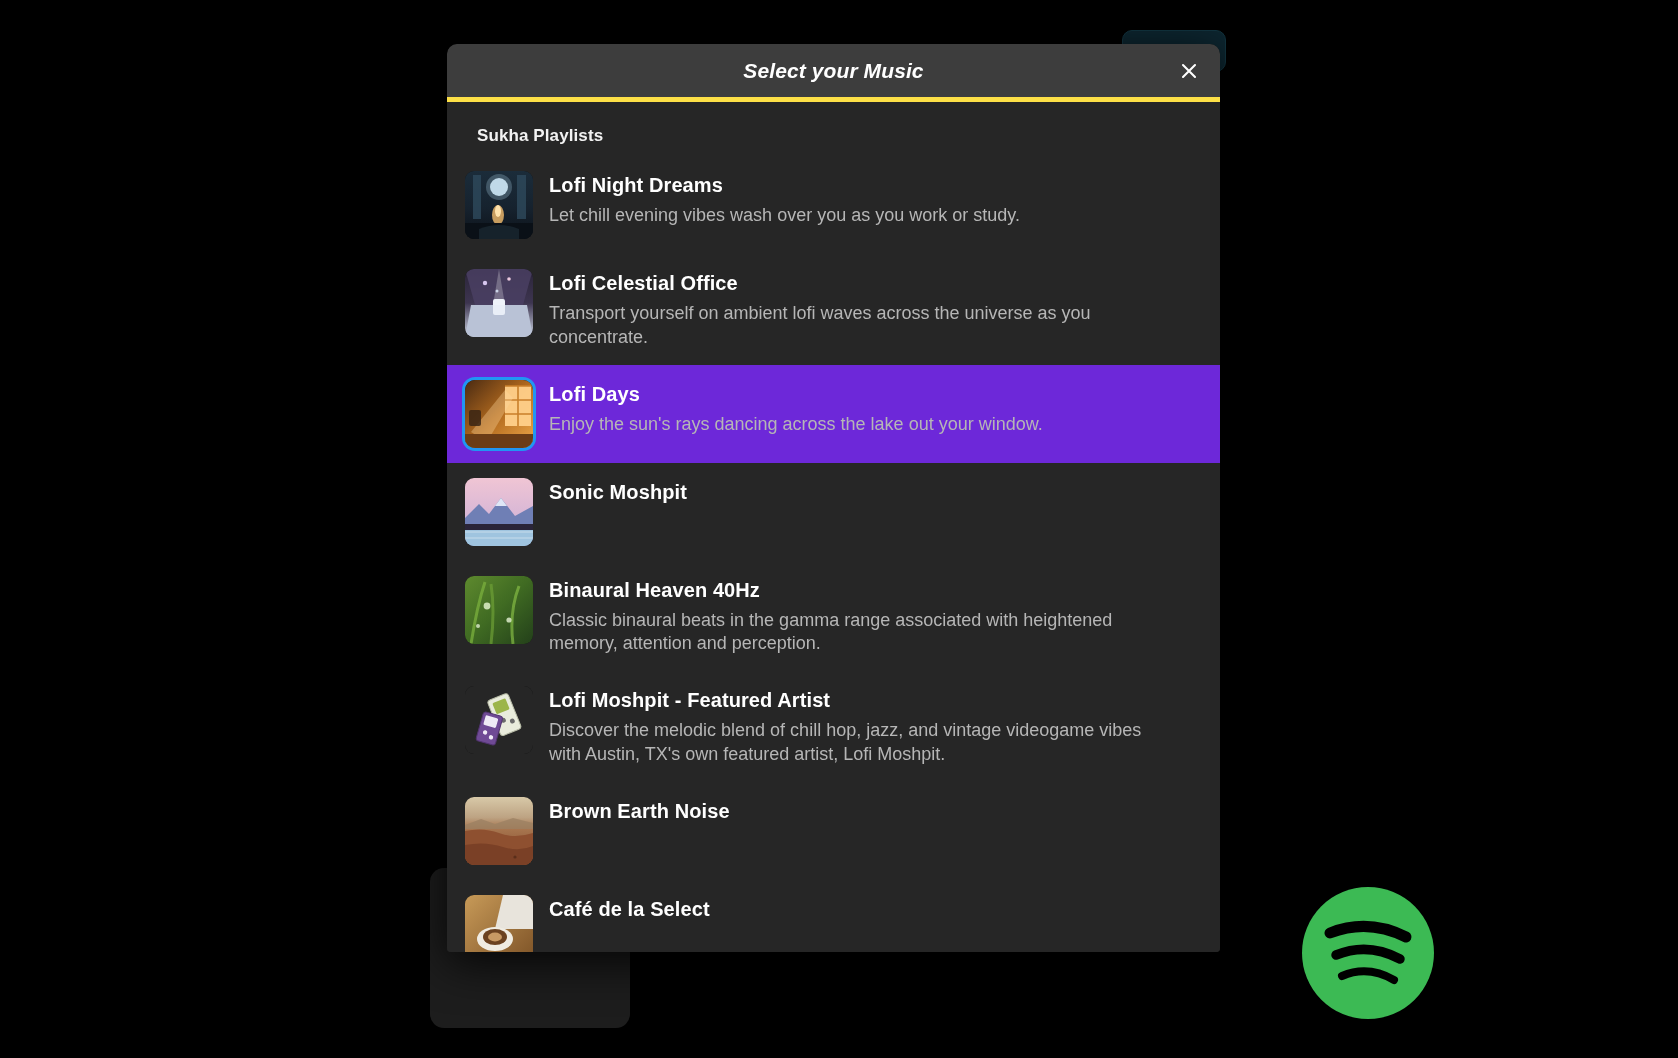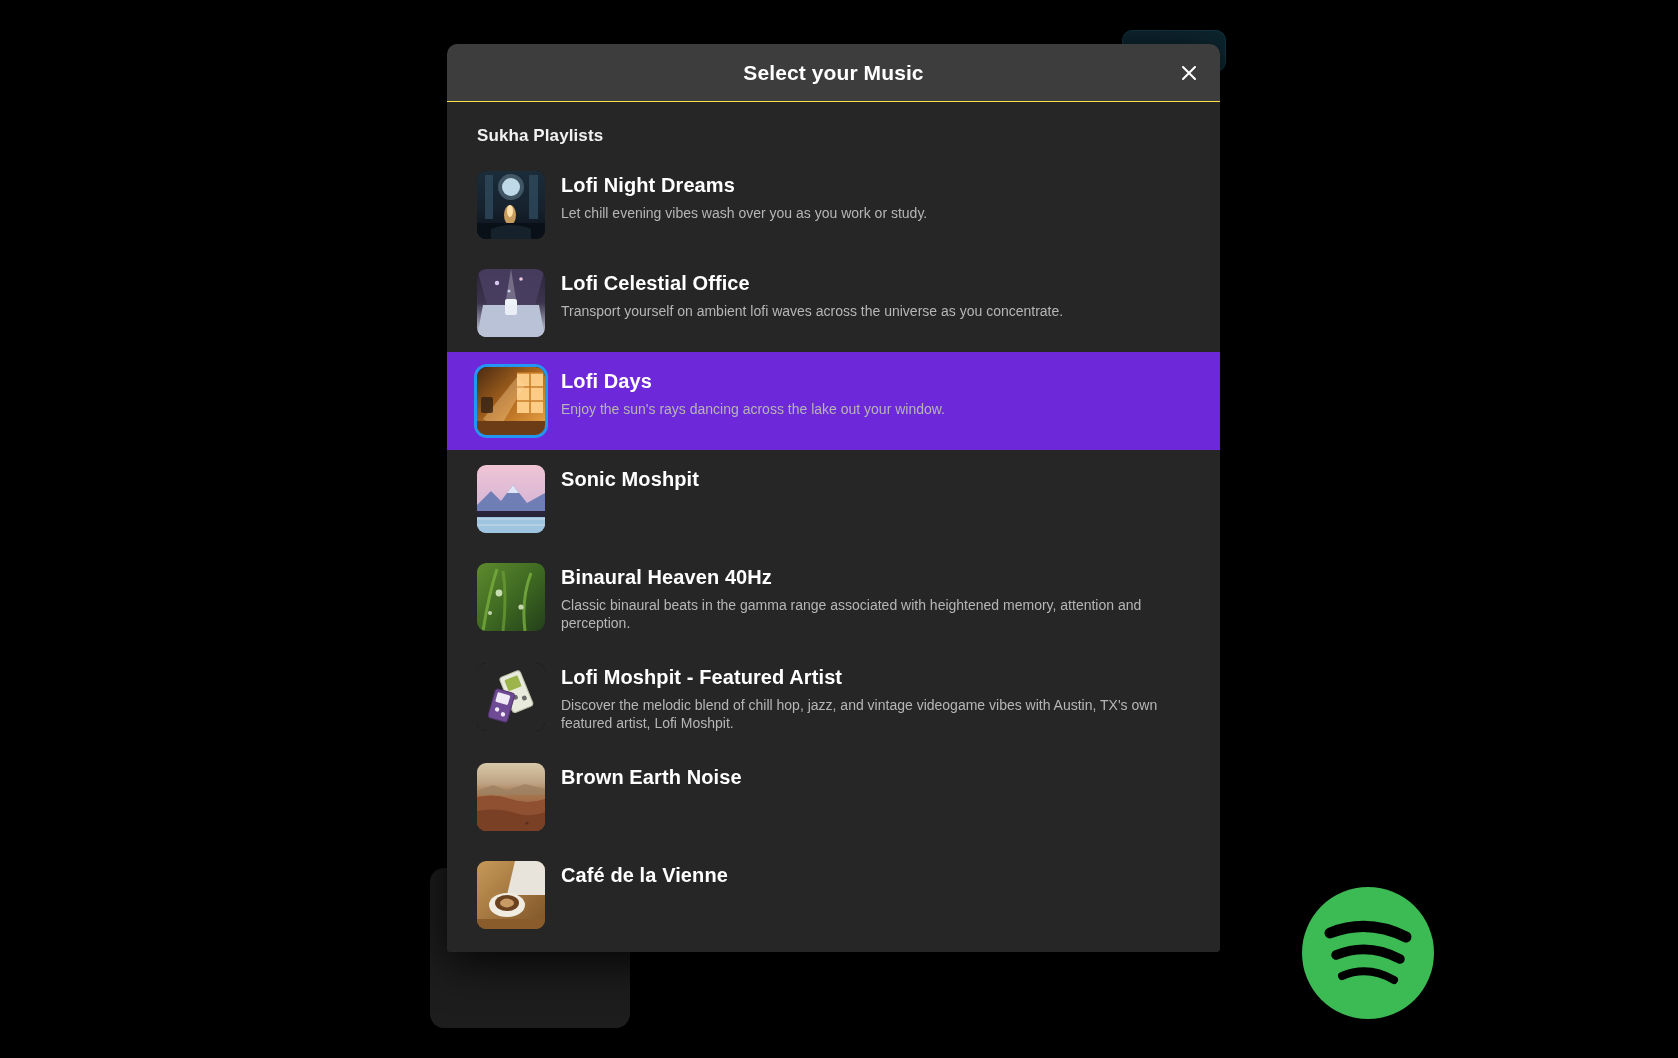--- a/index.html
+++ b/index.html
@@ -63,25 +63,26 @@
     box-shadow: 0 10px 46px rgba(0,0,0,0.85);
     display: flex;
     flex-direction: column;
   }
 
   .modal-header {
     position: relative;
     flex: 0 0 auto;
     height: 58px;
     background: #3d3d3d;
-    border-bottom: 1px solid #fde047;
+    border-bottom: 5px solid #fde047;
     display: flex;
     align-items: center;
     justify-content: center;
     border-radius: 10px 10px 0 0;
+    font-style: italic;
   }
 
   .modal-title {
     font-size: 21px;
     font-weight: 700;
     color: #ffffff;
     letter-spacing: 0.1px;
   }
 
   .close-button {
@@ -120,21 +121,21 @@
   .playlist-list {
     list-style: none;
     padding: 0 0 0 0;
     margin: 0;
   }
 
   .playlist-item {
     display: flex;
     align-items: flex-start;
     gap: 16px;
-    padding: 15px 30px 15px 30px;
+    padding: 15px 30px 15px 18px;
     cursor: pointer;
     position: relative;
   }
   .playlist-item.selected {
     background: #6d28d9;
   }
 
   .thumb {
     flex: 0 0 auto;
     width: 68px;
@@ -159,21 +160,21 @@
   .item-title {
     font-size: 20px;
     font-weight: 700;
     color: #ffffff;
     line-height: 1.25;
     margin-bottom: 6px;
     letter-spacing: 0.1px;
   }
 
   .item-desc {
-    font-size: 14px;
+    font-size: 18px;
     color: #b6b6b6;
     line-height: 1.32;
     max-width: 600px;
     font-weight: 400;
   }
 
   
   .spotify-logo {
     position: absolute;
     left: 1300px;
@@ -397,21 +398,21 @@
               </defs>
               <rect width="68" height="68" fill="url(#g8)"></rect>
               <path d="M38 0 L68 0 L68 34 L30 34 Z" fill="#e8e4dc"></path>
               <ellipse cx="30" cy="44" rx="18" ry="12" fill="#f0ece2"></ellipse>
               <ellipse cx="30" cy="42" rx="12" ry="8" fill="#6b4220"></ellipse>
               <ellipse cx="30" cy="42" rx="7" ry="4.4" fill="#c89a64"></ellipse>
               <rect x="0" y="58" width="68" height="10" fill="#8a5c2c"></rect>
             </svg>
           </div>
           <div class="item-text">
-            <div class="item-title">Café de la Vienne</div>
+            <div class="item-title">Café de la Select</div>
             <div class="item-desc"></div>
           </div>
         </li>
 
       </ul>
     </div>
   </div>
 
   <div class="spotify-logo">
     <svg viewBox="0 0 136 136" aria-hidden="true">

